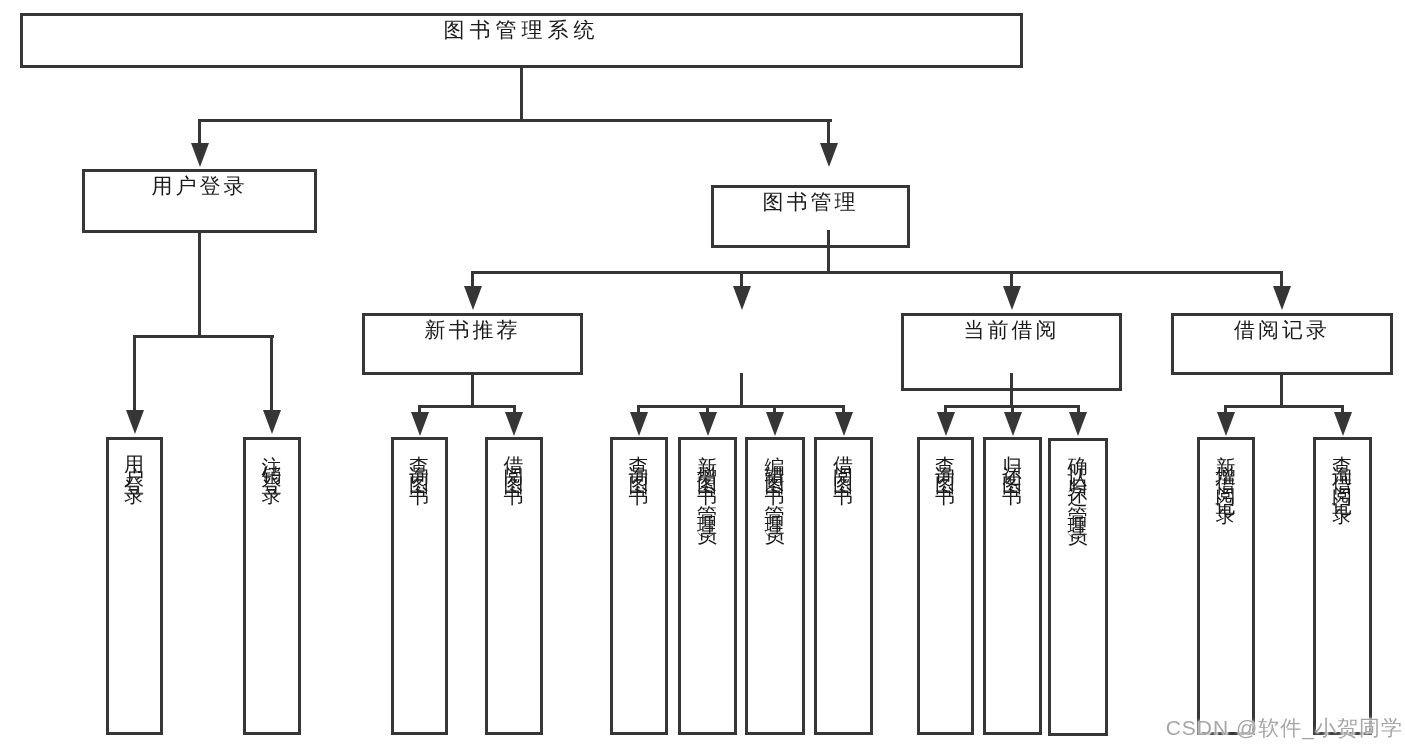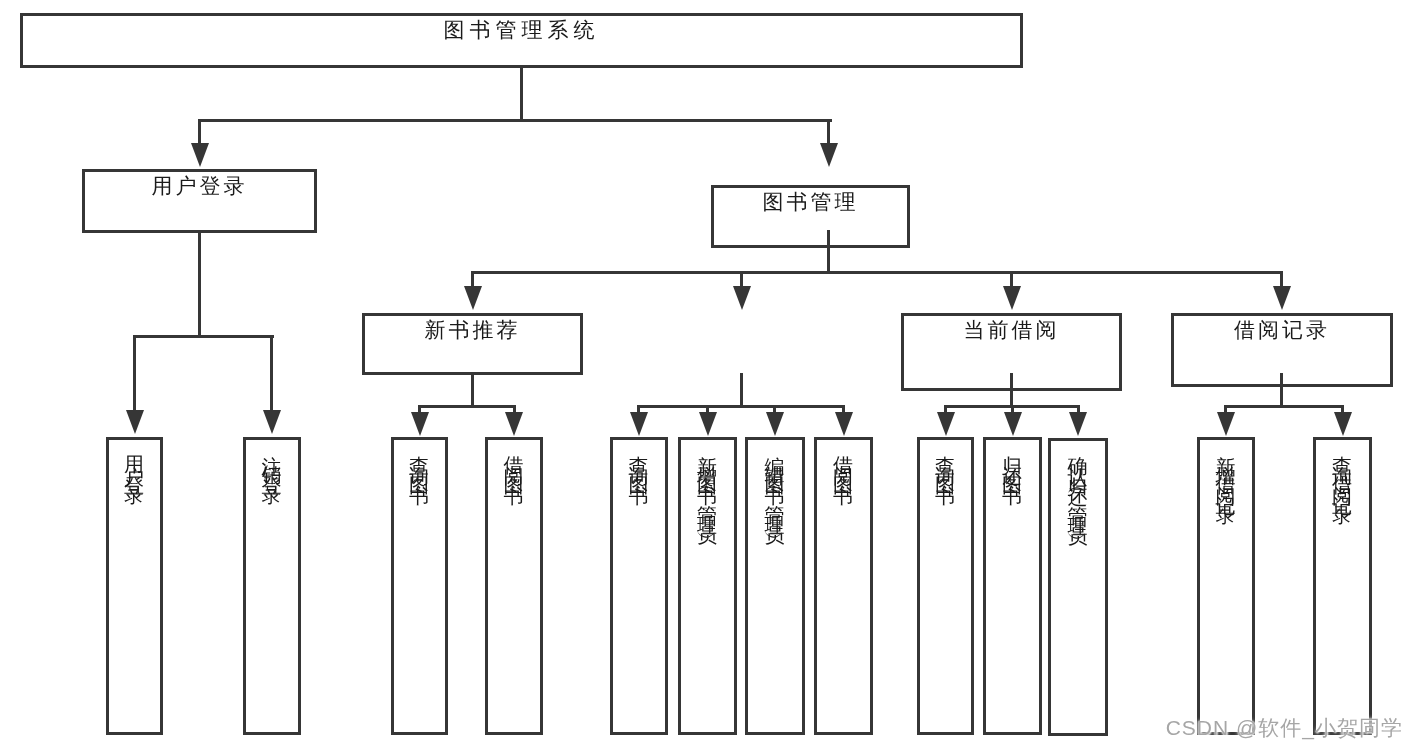--- a/index.html
+++ b/index.html
@@ -79,21 +79,21 @@
   <div class="arrow" style="left:1003px;top:286px"></div>
   <div class="vline" style="left:1280px;top:271px;height:17px"></div>
   <div class="arrow" style="left:1273px;top:286px"></div>
 
   <div class="node h small" style="left:362px;top:313px;width:221px;height:62px">
     <span>新书推荐</span>
   </div>
   <div class="node h small" style="left:901px;top:313px;width:221px;height:78px">
     <span>当前借阅</span>
   </div>
-  <div class="node h small" style="left:1171px;top:313px;width:222px;height:74px">
+  <div class="node h small" style="left:1171px;top:313px;width:222px;height:62px">
     <span>借阅记录</span>
   </div>
 
   <div class="vline" style="left:471px;top:373px;height:35px"></div>
   <div class="hline" style="left:418px;top:405px;width:98px"></div>
   <div class="vline" style="left:418px;top:405px;height:11px"></div>
   <div class="arrow" style="left:411px;top:412px"></div>
   <div class="vline" style="left:513px;top:405px;height:11px"></div>
   <div class="arrow" style="left:505px;top:412px"></div>
 

